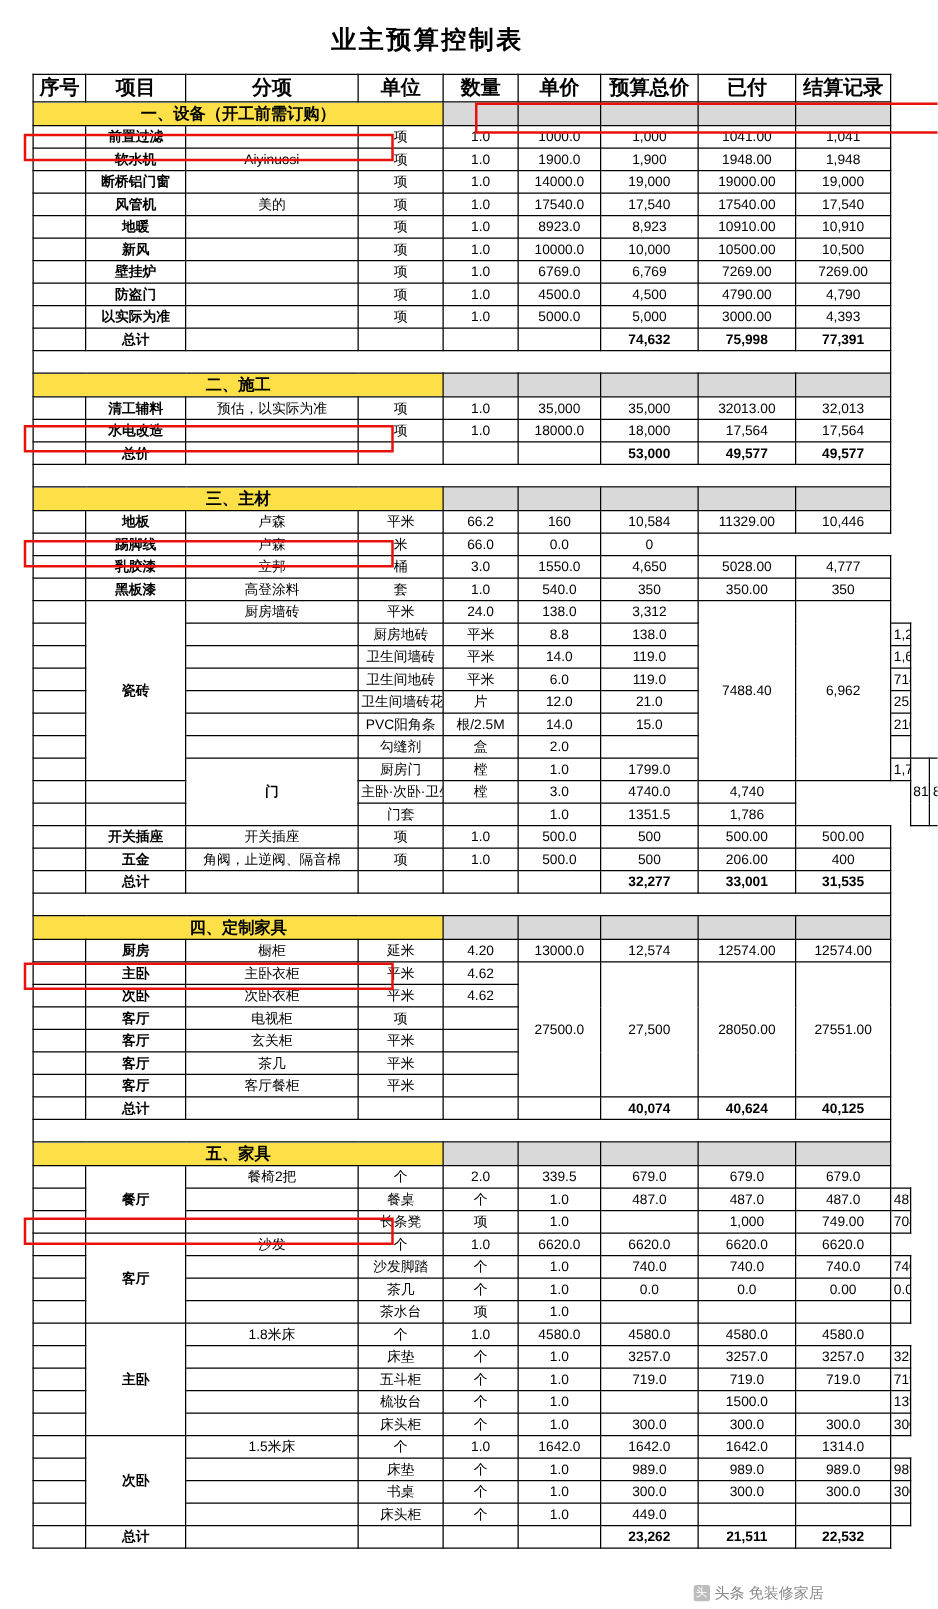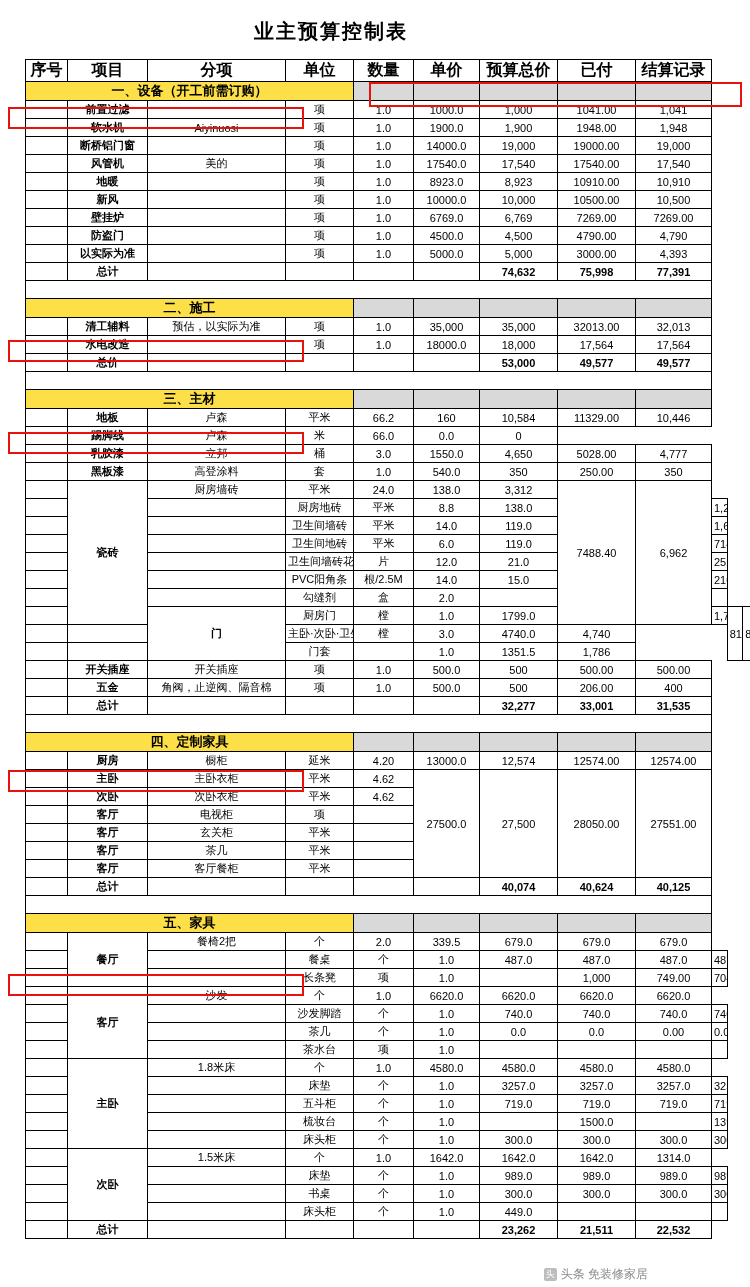--- a/index.html
+++ b/index.html
@@ -2,21 +2,21 @@
 <html><head>
 <meta charset="utf-8">
 <style>
   html,body{margin:0;padding:0;}
   body{
     width:750px;
     background:#ffffff;
     font-family:"Liberation Sans","DejaVu Sans",sans-serif;
     color:#000;
   }
-  .page{width:662px;min-height:1287px;position:relative;box-sizing:border-box;padding:0 25px;}
+  .page{width:662px;min-height:1287px;position:relative;box-sizing:border-box;padding:0 15px;margin-left:11px;}
   .title{
     text-align:center;
     font-size:20px;
     font-weight:bold;
     letter-spacing:2px;
     padding:18px 0 14px 0;
   }
   table.budget{
     border-collapse:collapse;
     width:734px;
@@ -307,21 +307,21 @@
           <td class="num">4,777</td>
         </tr>
         <tr>
           <td></td>
           <td class="cat">黑板漆</td>
           <td>高登涂料</td>
           <td>套</td>
           <td class="num">1.0</td>
           <td class="num">540.0</td>
           <td class="num">350</td>
-          <td class="num">250.00</td>
+          <td class="num">350.00</td>
           <td class="num">350</td>
         </tr>
         <tr>
           <td></td>
           <td class="cat" rowspan="8">瓷砖</td>
           <td>厨房墙砖</td>
           <td>平米</td>
           <td class="num">24.0</td>
           <td class="num">138.0</td>
           <td class="num">3,312</td>

